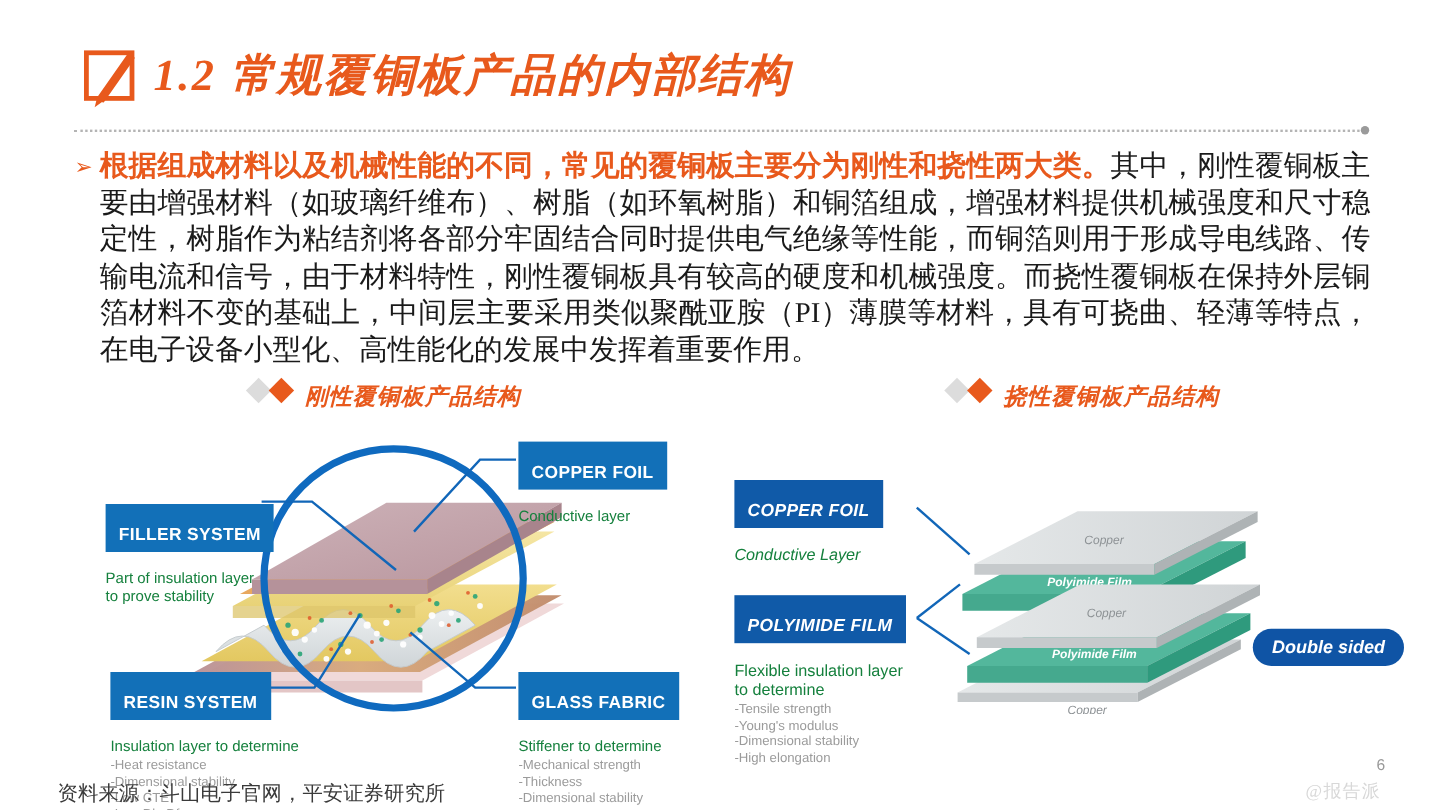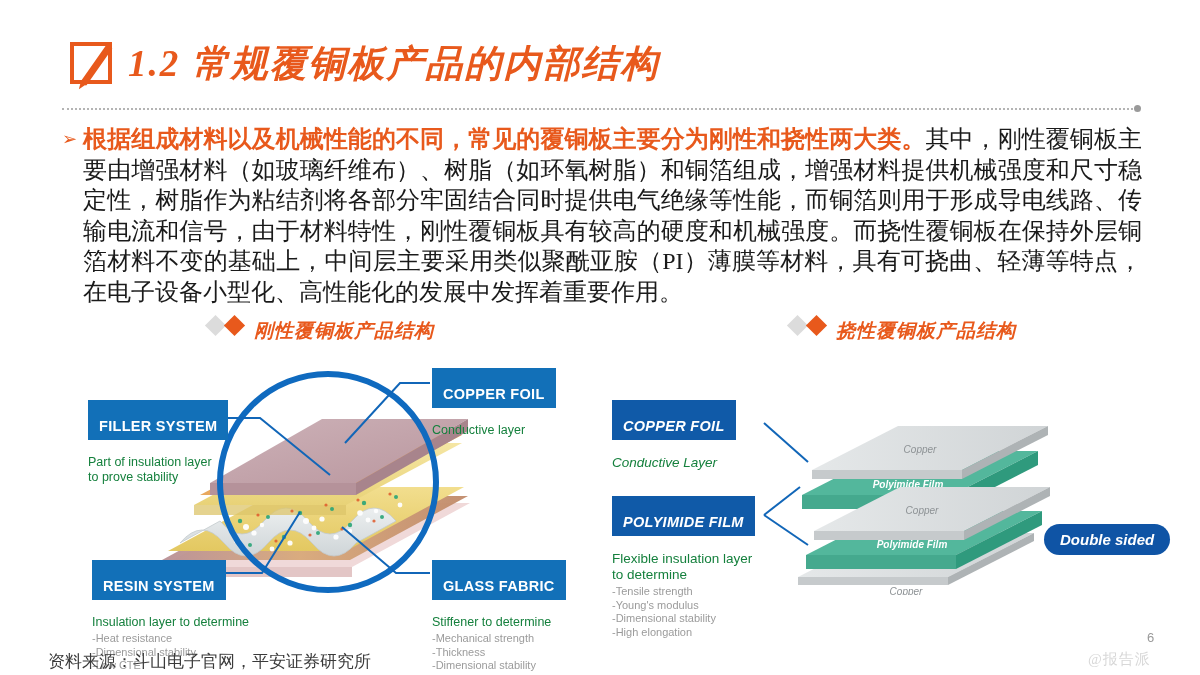--- a/index.html
+++ b/index.html
@@ -297,21 +297,21 @@
     <circle cx="178" cy="127" r="108" fill="none" stroke="#0F6ABF" stroke-width="6"></circle>
   </svg>
 
   <svg style="position:absolute;left:0;top:0;width:1200px;height:675px;pointer-events:none;">
     <polyline points="218,418 260,418 330,475" fill="none" stroke="#1166B8" stroke-width="2"></polyline>
     <polyline points="430,383 400,383 345,443" fill="none" stroke="#1166B8" stroke-width="2"></polyline>
     <polyline points="218,573 262,573 300,512" fill="none" stroke="#1166B8" stroke-width="2"></polyline>
     <polyline points="430,573 396,573 342,527" fill="none" stroke="#1166B8" stroke-width="2"></polyline>
   </svg>
 
-  <div class="callout" style="left:88px; top:400px; width:150px;">
+  <div class="callout" style="left:88px; top:420px; width:150px;">
     <div class="tagbox blue-mid">FILLER SYSTEM</div>
     <div class="sub">Part of insulation layer
 to prove stability</div>
   </div>
 
   <div class="callout" style="left:432px; top:368px; width:150px;">
     <div class="tagbox blue-mid">COPPER FOIL</div>
     <div class="sub">Conductive layer</div>
   </div>
 

